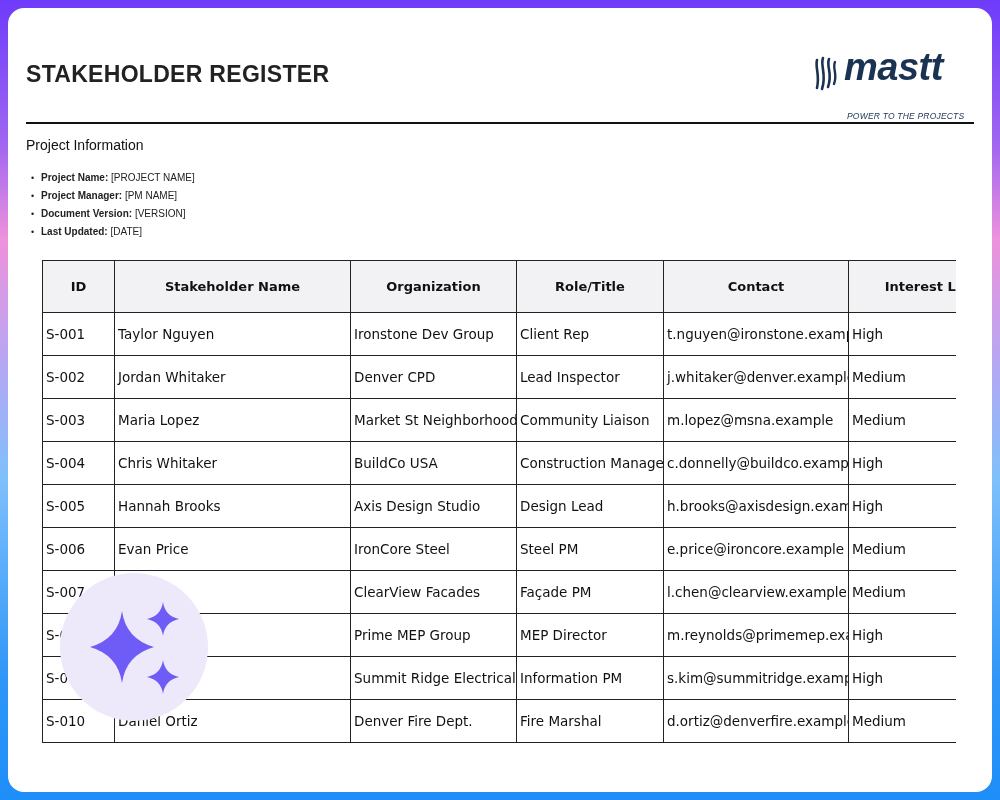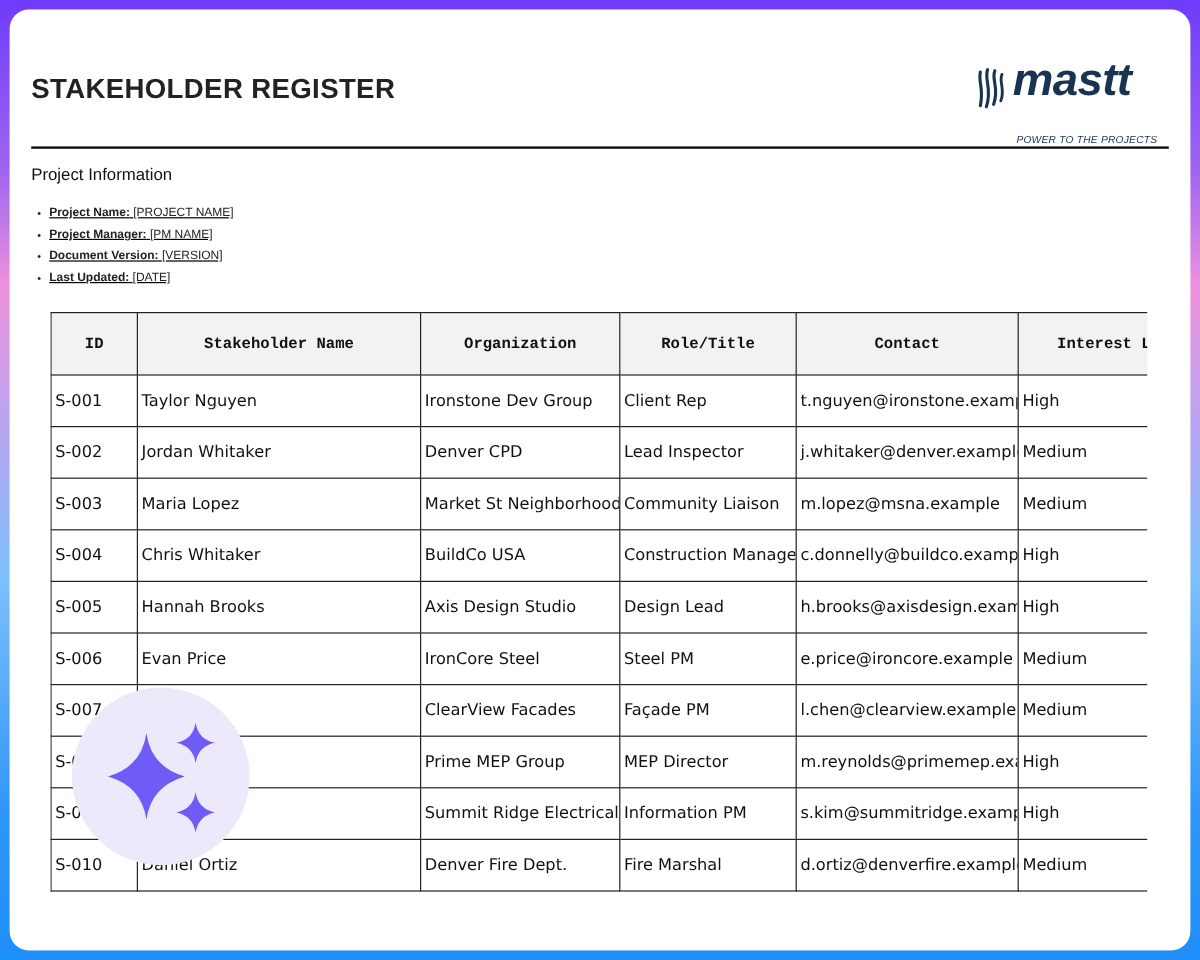--- a/index.html
+++ b/index.html
@@ -85,21 +85,20 @@
       font-weight: normal;
       color: #111;
     }
     .info-list {
       position: absolute;
       left: 18px;
       top: 164px;
       margin: 0;
       padding: 0;
       list-style: none;
-      text-decoration: underline;
     }
     .info-list li {
       font-size: 10px;
       color: #222;
       height: 18px;
       line-height: 12px;
       position: relative;
       padding-left: 15px;
     }
     .info-list li::before {
@@ -130,21 +129,20 @@
       overflow: hidden;
       white-space: nowrap;
     }
     table.reg th {
       background: #f2f1f4;
       height: 49px;
       font-size: 13px;
       font-weight: bold;
       color: #111;
       text-align: center;
-      font-family: Liberation Mono, monospace;
     }
     table.reg td {
       height: 42px;
       font-size: 13.5px;
       color: #111;
       padding: 0 3px;
       text-align: left;
     }
 
     .ai-badge {

